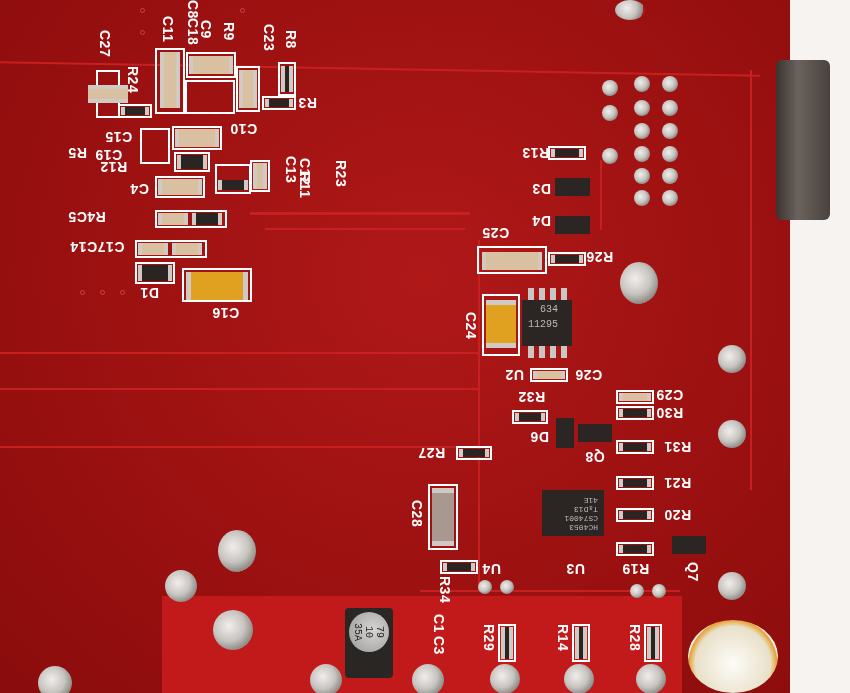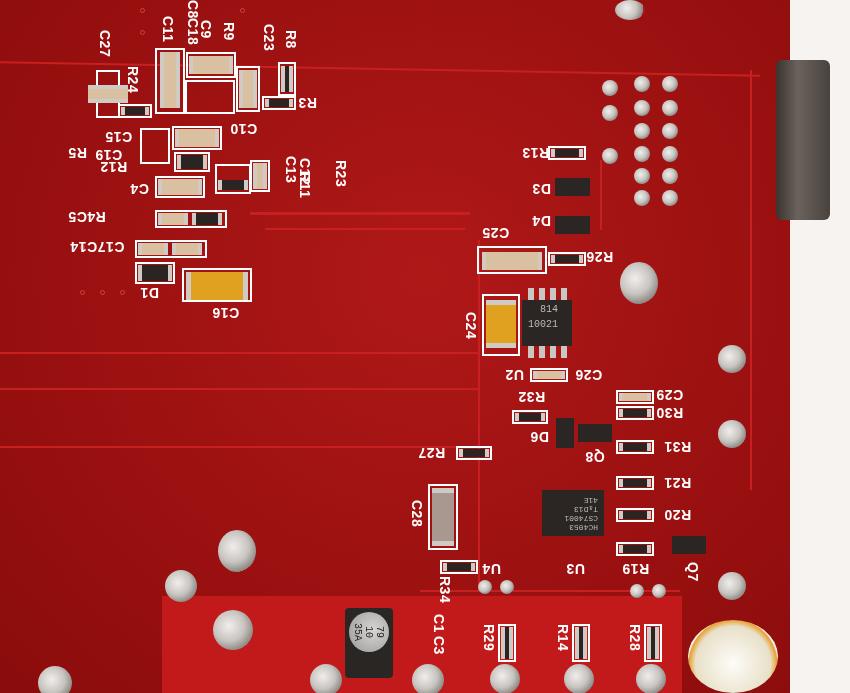--- a/index.html
+++ b/index.html
@@ -127,22 +127,22 @@
   <div class="ic" style="left:555px;top:178px;width:35px;height:18px;"></div>
   <div class="ic" style="left:555px;top:216px;width:35px;height:18px;"></div>
   <div class="pad" style="left:477px;top:246px;width:70px;height:28px;"></div>
   <div class="cap" style="left:482px;top:252px;width:60px;height:18px;"></div>
   <div class="pad" style="left:548px;top:252px;width:38px;height:14px;"></div>
   <div class="res" style="left:551px;top:255px;width:32px;height:8px;"></div>
 
   <div class="pad" style="left:482px;top:294px;width:38px;height:62px;"></div>
   <div class="tant" style="left:486px;top:300px;width:30px;height:48px;border-left:none;border-right:none;border-top:5px solid #cfcac4;border-bottom:5px solid #cfcac4;"></div>
   <div class="ic" style="left:522px;top:300px;width:50px;height:46px;font-size:10px;">
-    <div style="padding-left:12px;">814</div>
-    <div style="margin-top:4px;">10021</div>
+    <div style="padding-left:12px;">634</div>
+    <div style="margin-top:4px;">11295</div>
   </div>
   <div class="pin" style="left:528px;top:288px;width:6px;height:12px;"></div>
   <div class="pin" style="left:539px;top:288px;width:6px;height:12px;"></div>
   <div class="pin" style="left:550px;top:288px;width:6px;height:12px;"></div>
   <div class="pin" style="left:561px;top:288px;width:6px;height:12px;"></div>
   <div class="pin" style="left:528px;top:346px;width:6px;height:12px;"></div>
   <div class="pin" style="left:539px;top:346px;width:6px;height:12px;"></div>
   <div class="pin" style="left:550px;top:346px;width:6px;height:12px;"></div>
   <div class="pin" style="left:561px;top:346px;width:6px;height:12px;"></div>
   <div class="pad" style="left:530px;top:368px;width:38px;height:14px;"></div>

